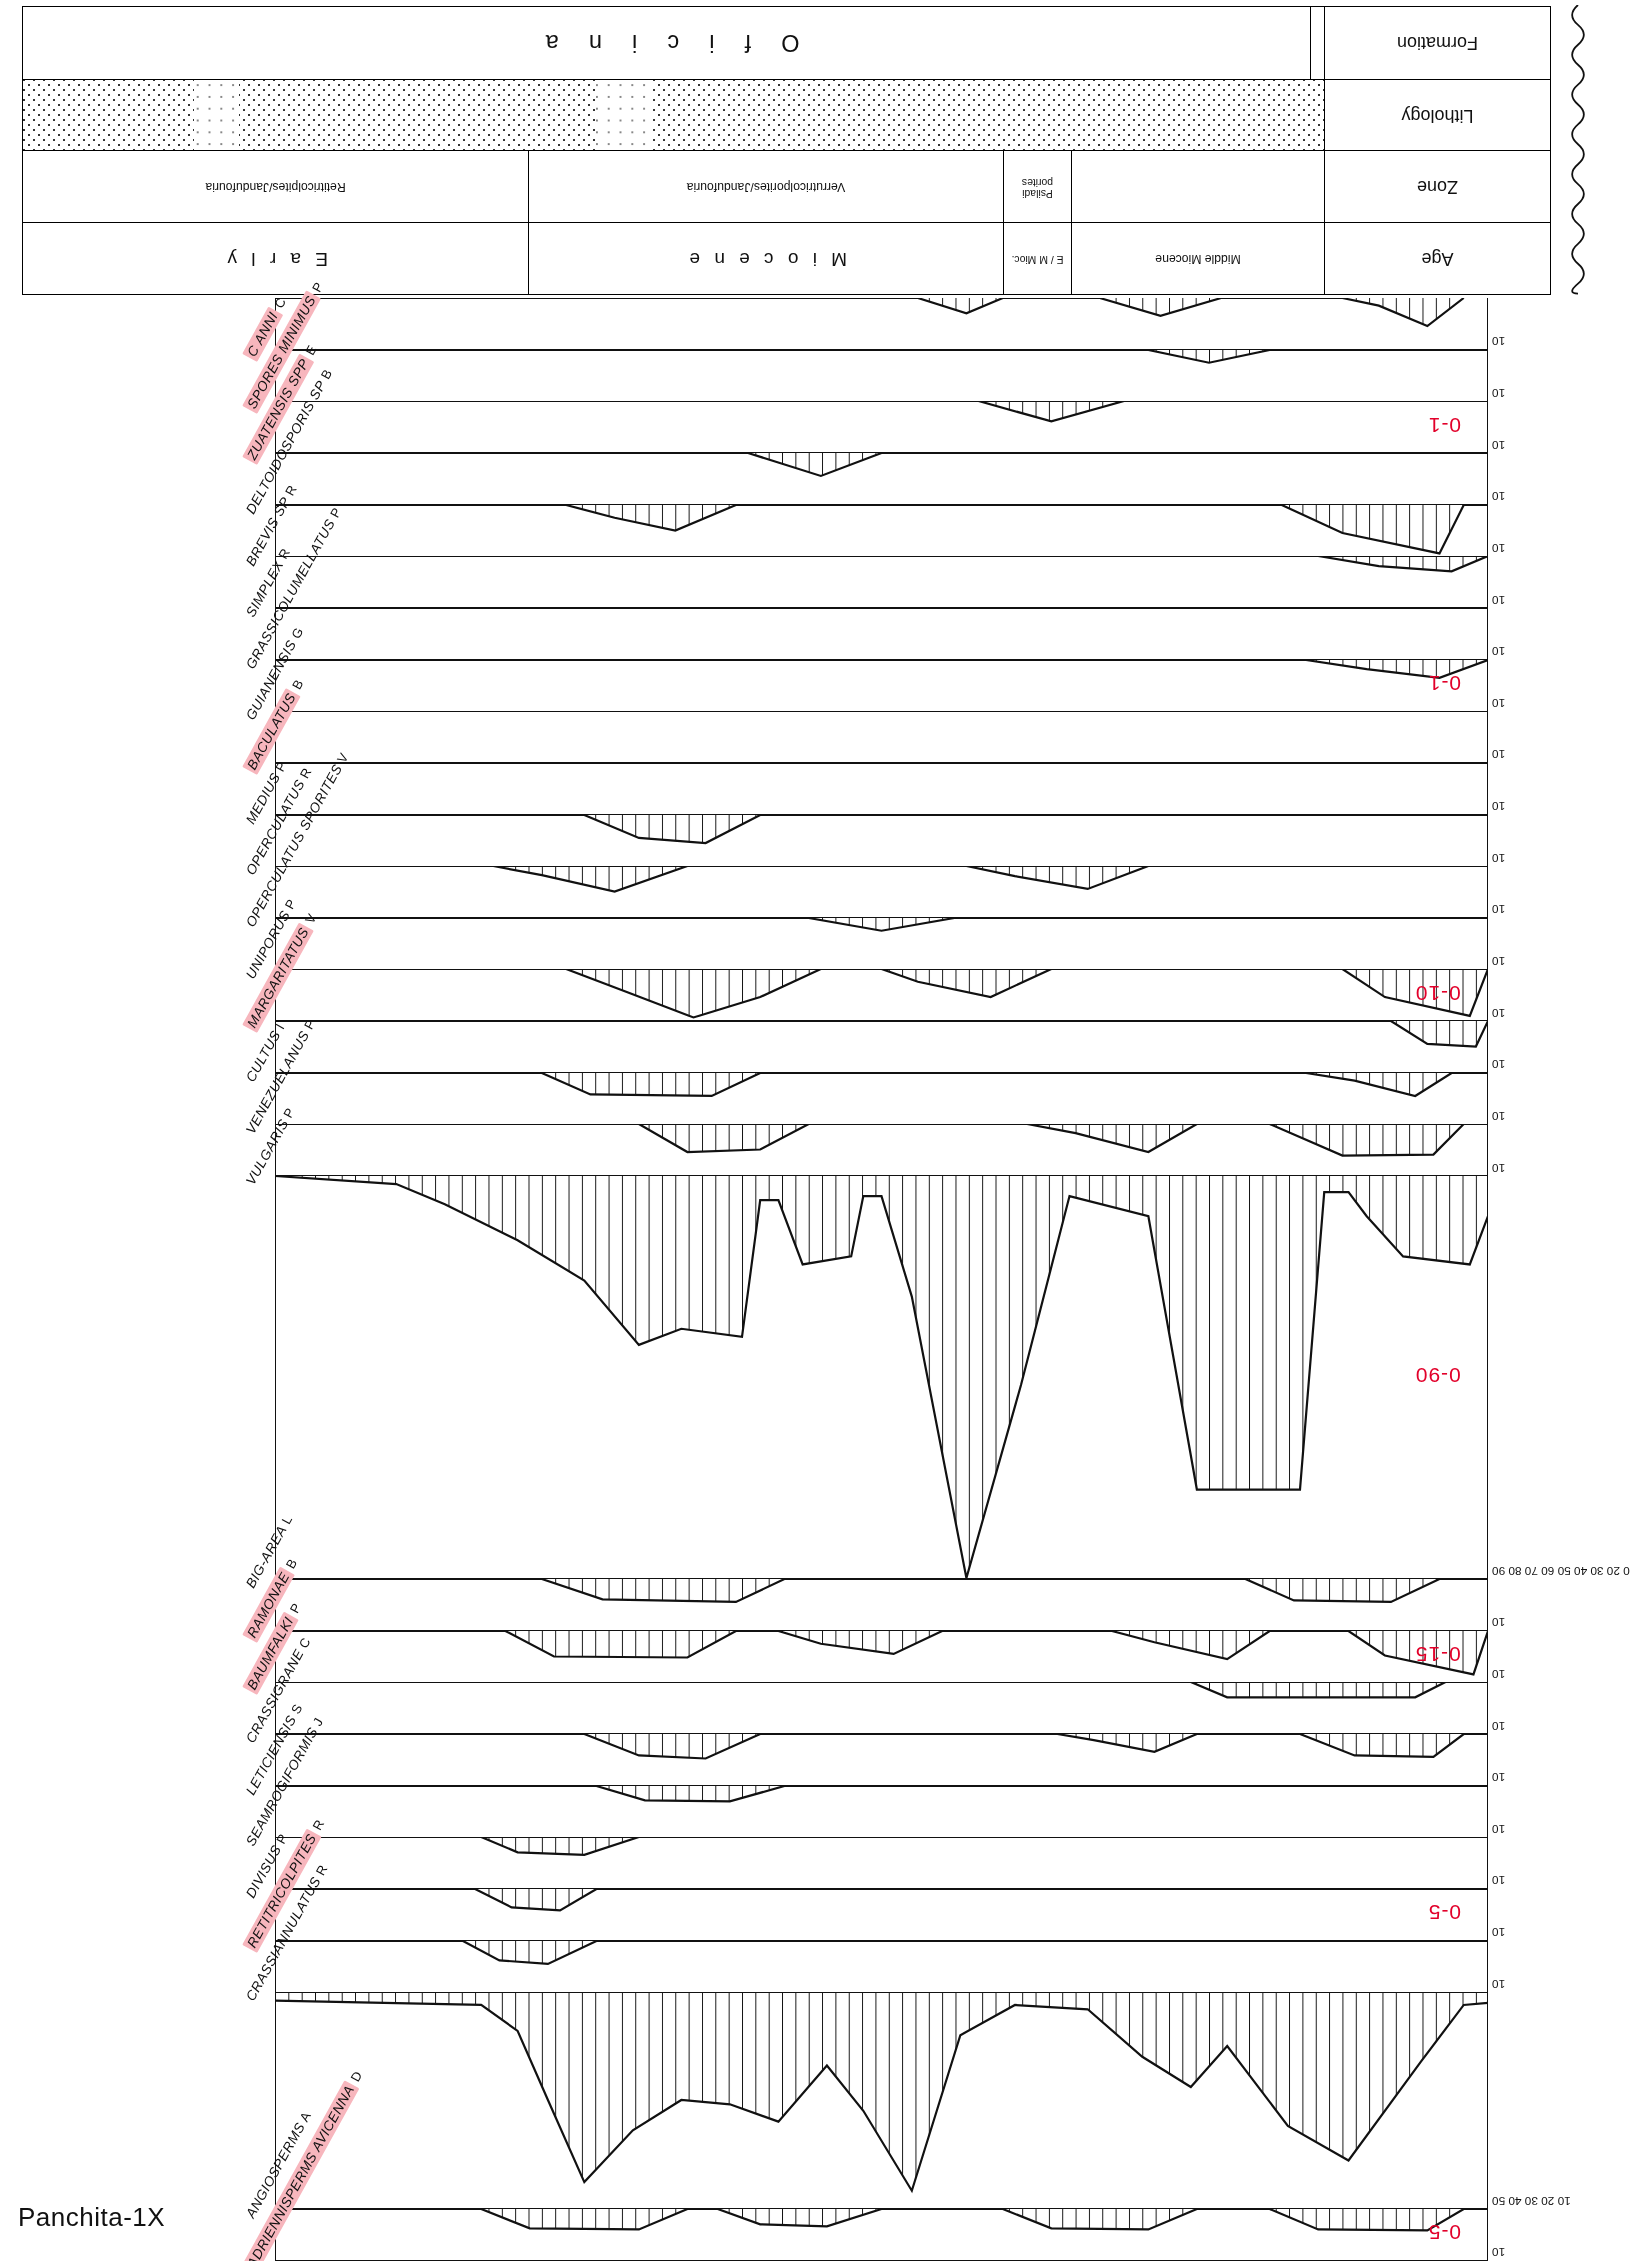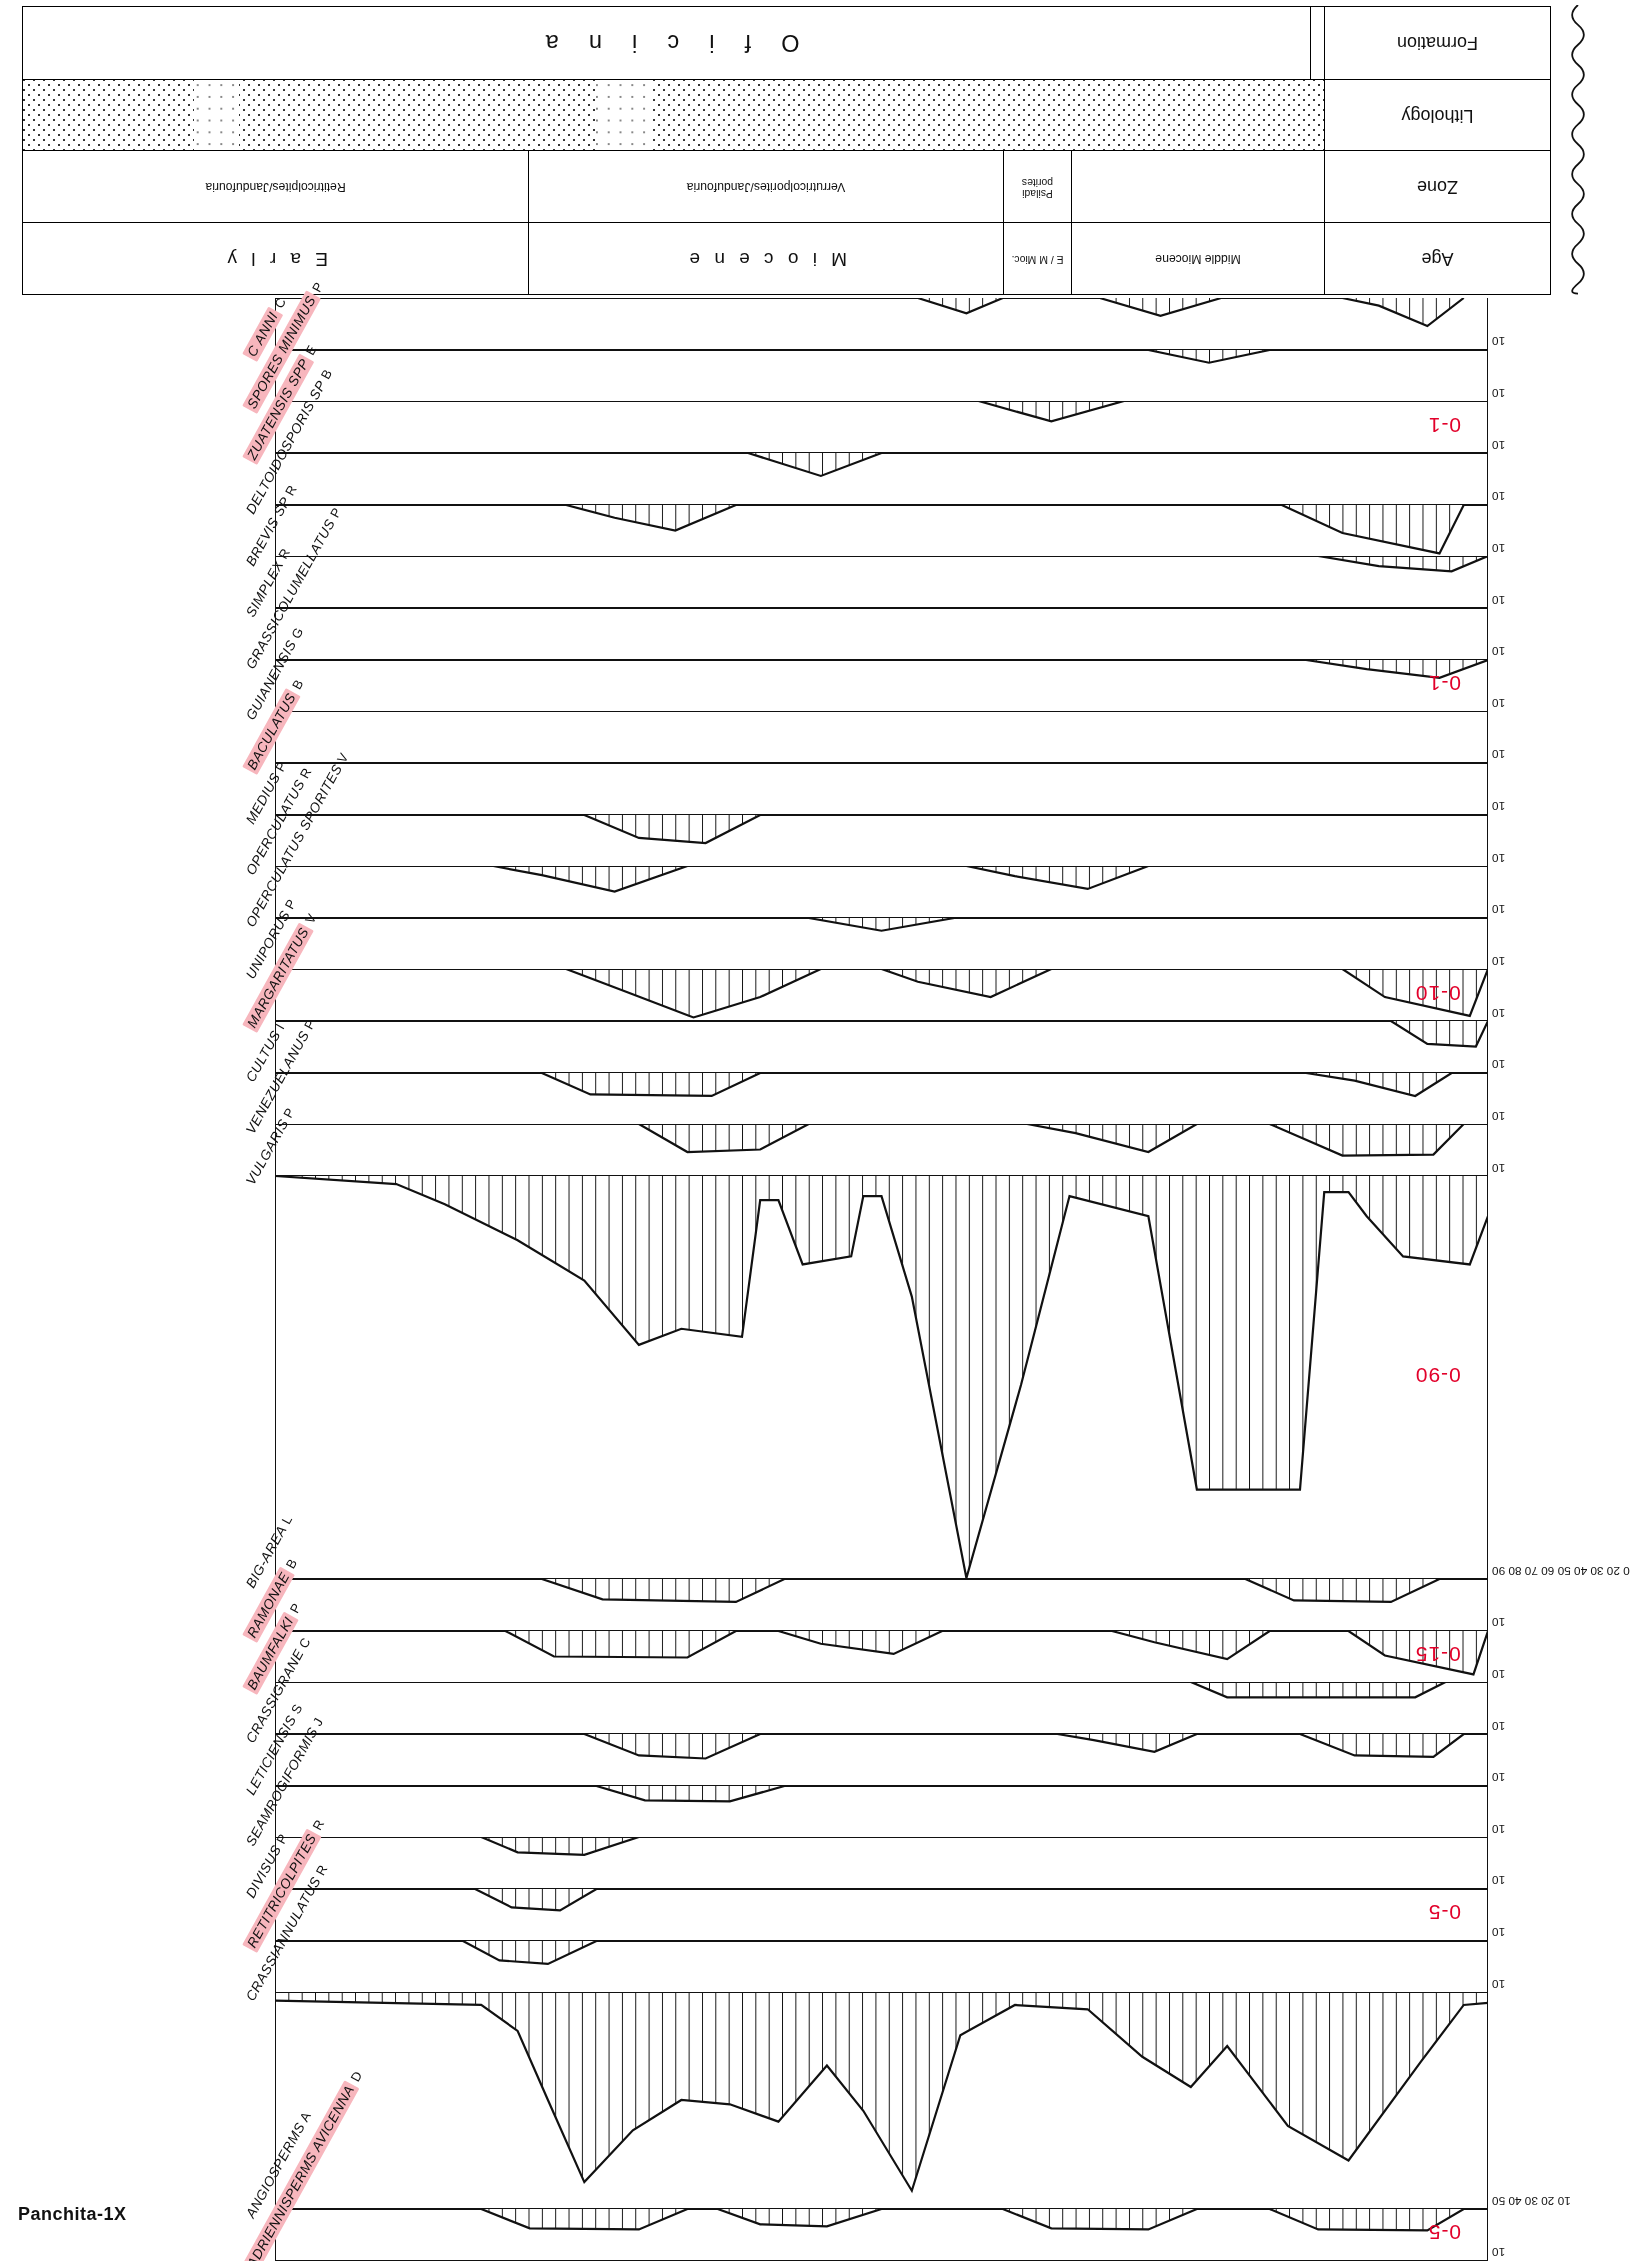--- a/index.html
+++ b/index.html
@@ -16,26 +16,25 @@
     width: 1631px;
     height: 2279px;
     background: #ffffff;
     overflow: hidden;
   }
 
   
   #well-name {
     position: absolute;
     left: 18px;
-    bottom: 54px;
-    font-size: 18px;
+    bottom: 46px;
+    font-size: 26px;
     letter-spacing: 0.5px;
     color: #111;
     white-space: nowrap;
-    font-weight: bold;
   }
 
   
   #strat-block {
     position: absolute;
     left: 22px;
     top: 6.3px;
     width: 1529px;
     height: 289px;
     transform: rotate(180deg);

